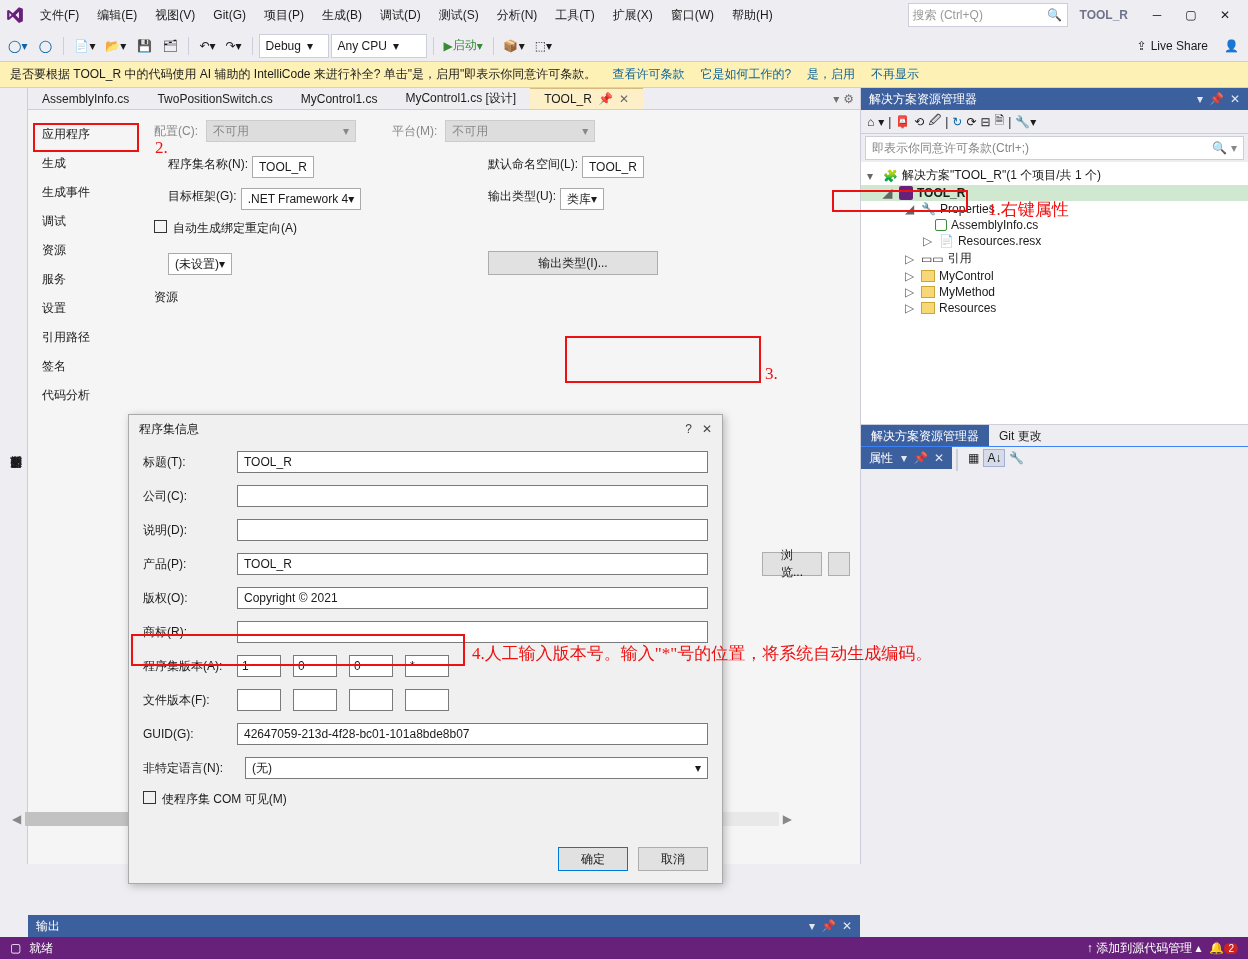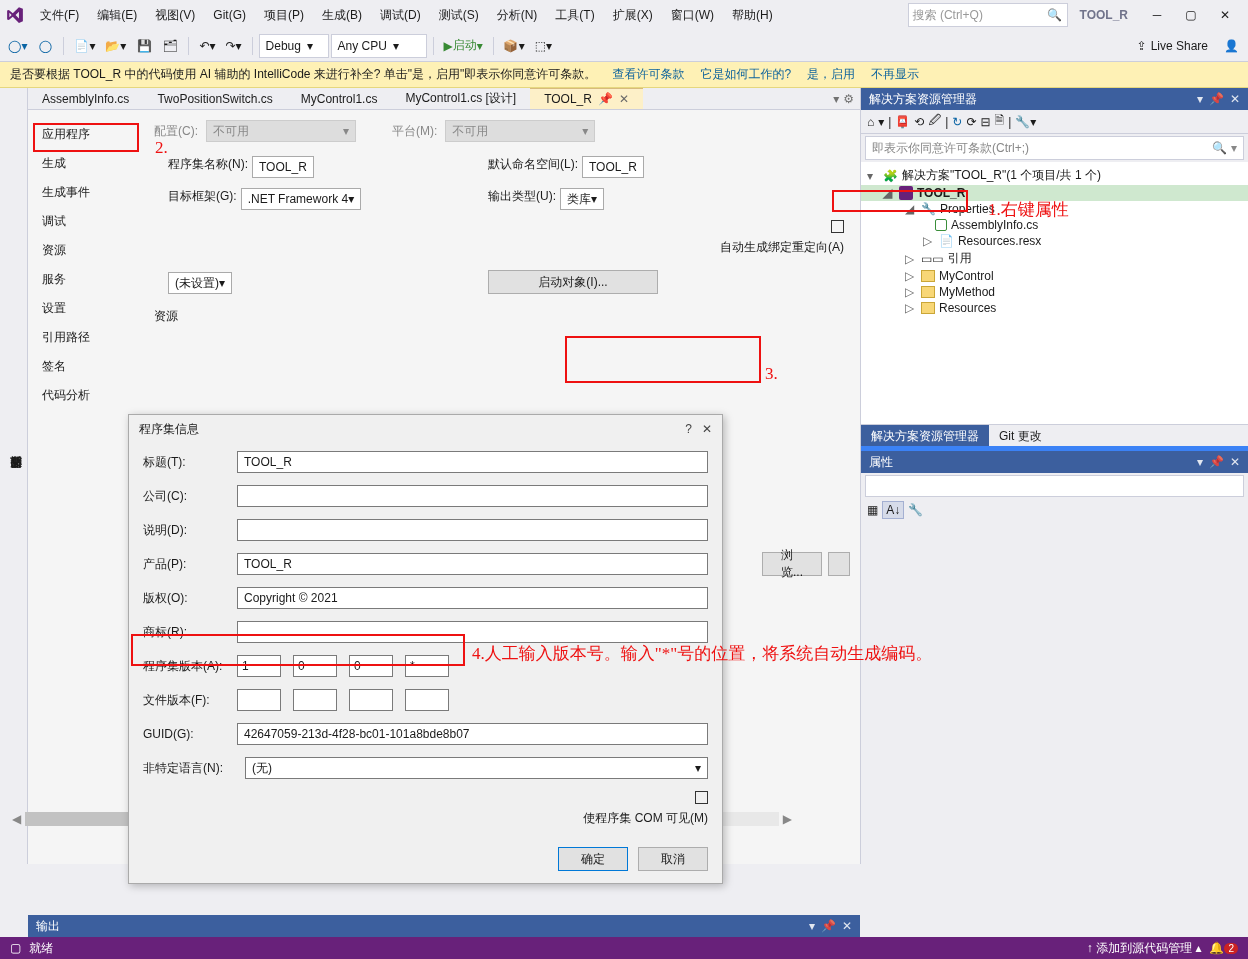--- a/index.html
+++ b/index.html
@@ -37,21 +37,21 @@
   .red-box { position:absolute; border:2px solid #e11; pointer-events:none; }
   .annot { position:absolute; color:#e11; font-size:17px; font-family: "SimSun","Microsoft YaHei"; pointer-events:none; }
   .project-body { flex:1; padding: 10px 16px; }
   .pb-row1 { display:flex; align-items:center; gap:8px; margin-bottom:14px; }
   .dd-dis { width:150px; height:22px; border:1px solid #ccc; background:#ddd; color:#888; display:flex; align-items:center; padding:0 6px; }
   .pb-label { color:#888; }
   .form-row { display:flex; gap:16px; margin-bottom:10px; }
   .form-col { display:flex; flex-direction:row; gap:4px;margin-left:14px; }
   .input { height:22px; border:1px solid #aaa; background:#fff; padding:0 6px; display:flex; align-items:center; }
   .dd { height:22px; border:1px solid #aaa; background:#fff; padding:0 6px; display:flex; align-items:center; justify-content:space-between; }
-  .chk { display:flex; align-items:flex-end; gap:6px;flex-direction:column; }
+  .chk { display:flex; align-items:flex-start; gap:6px; }
   .chk .box { width:13px; height:13px; border:1px solid #333; }
   .btn { height:24px; border:1px solid #adadad; background:#e1e1e1; display:flex; align-items:center; justify-content:center; padding:0 20px; }
   .dialog { position:absolute; left:128px; top:414px; width:595px; height:470px; background:#f0f0f0; border:1px solid #aaa; box-shadow: 2px 2px 8px rgba(0,0,0,0.25); }
   .dlg-title { height:28px; display:flex; align-items:center; padding:0 10px; }
   .dlg-title .close { margin-left:auto; display:flex; gap:10px; color:#444; }
   .dlg-body { padding:8px 14px; }
   .drow { display:flex; align-items:center; margin-bottom:12px; gap:12px; }
   .drow label { width:82px; }
   .drow .inp { flex:1; height:22px; border:1px solid #7a7a7a; background:#fff; padding:0 6px; display:flex; align-items:center; }
   .drow .ver { width:44px; height:22px; border:1px solid #7a7a7a; background:#fff; padding:0 4px; display:flex; align-items:center; }
@@ -66,21 +66,21 @@
   .tree { flex:1; background:#fff; padding:4px 0; overflow:auto; }
   .tree-row { display:flex; align-items:center; gap:4px; padding:1px 6px; white-space:nowrap; }
   .tree-row .arrow { width:12px; color:#666; }
   .tree-row.sel { background:#cfe8cf; font-weight:700; }
   .csharp-ico { width:14px; height:14px; background:#68217a; border-radius:2px; }
   .cs-file { width:12px; height:12px; border:1px solid #3a8e3a; border-radius:2px; position:relative; }
   .folder-ico { width:14px; height:12px; background:#f8d777; border:1px solid #caa637; }
   .panel-tabs { height:22px; background:#eeeef2; display:flex; border-top:1px solid #cccedb; }
   .panel-tabs div { padding:3px 10px; }
   .panel-tabs .act { background:#3c5f9e; color:#fff; }
-  .prop-panel { height:418px; display:flex; flex-direction:column; border-top:5px solid #3b82f6;justify-content:space-between; }
+  .prop-panel { height:418px; display:flex; flex-direction:row; border-top:1px solid #3b82f6;justify-content:space-between; }
   .prop-panel .panel-search2 { height:22px; border:1px solid #cccedb; margin:2px 4px; background:#fff; }
   .prop-panel .prop-tb { height:22px; display:flex; align-items:center; padding:0 6px; gap:4px; }
   .output-bar { position:absolute; left:28px; bottom:22px; right:388px; height:22px; background:#3c5f9e; color:#fff; display:flex; align-items:center; padding:0 8px; }
   .output-bar .tools { margin-left:auto; display:flex; gap:6px; opacity:0.85; }
   .status { position:absolute; left:0; right:0; bottom:0; height:22px; background:#68217a; color:#fff; display:flex; align-items:center; padding:0 10px; gap:8px; }
   .status .rt { margin-left:auto; display:flex; align-items:center; gap:8px; }
   .badge { background:#c22; border-radius:8px; padding:0 4px; font-size:10px; }
   svg { display:block; }
   .scroll-x { position:absolute; bottom:0px; right:4px; height:18px; display:flex; align-items:center; gap:4px; color:#888; }
 </style>
@@ -251,21 +251,21 @@
         </div>
 
         <div class="form-row" style="align-items:flex-end">
           <div class="form-col" style="width:290px">
             <div class="dd">
                 <span>(未设置)</span>
                 <span>▾</span>
               </div>
           </div>
           <div class="form-col" style="width:290px; align-items:flex-end">
-            <div class="btn" style="width:170px">启动对象(I)...</div>
+            <div class="btn" style="width:170px">输出类型(I)...</div>
           </div>
         </div>
 
         <div style="margin-top:14px">资源</div>
 
         <div style="position:absolute; left:762px; top:552px; display:flex; gap:6px;">
           <div class="btn" style="width:60px">浏览...</div>
           <div style="width:22px; height:24px; border:1px solid #adadad; background:#e1e1e1"></div>
         </div>
 

